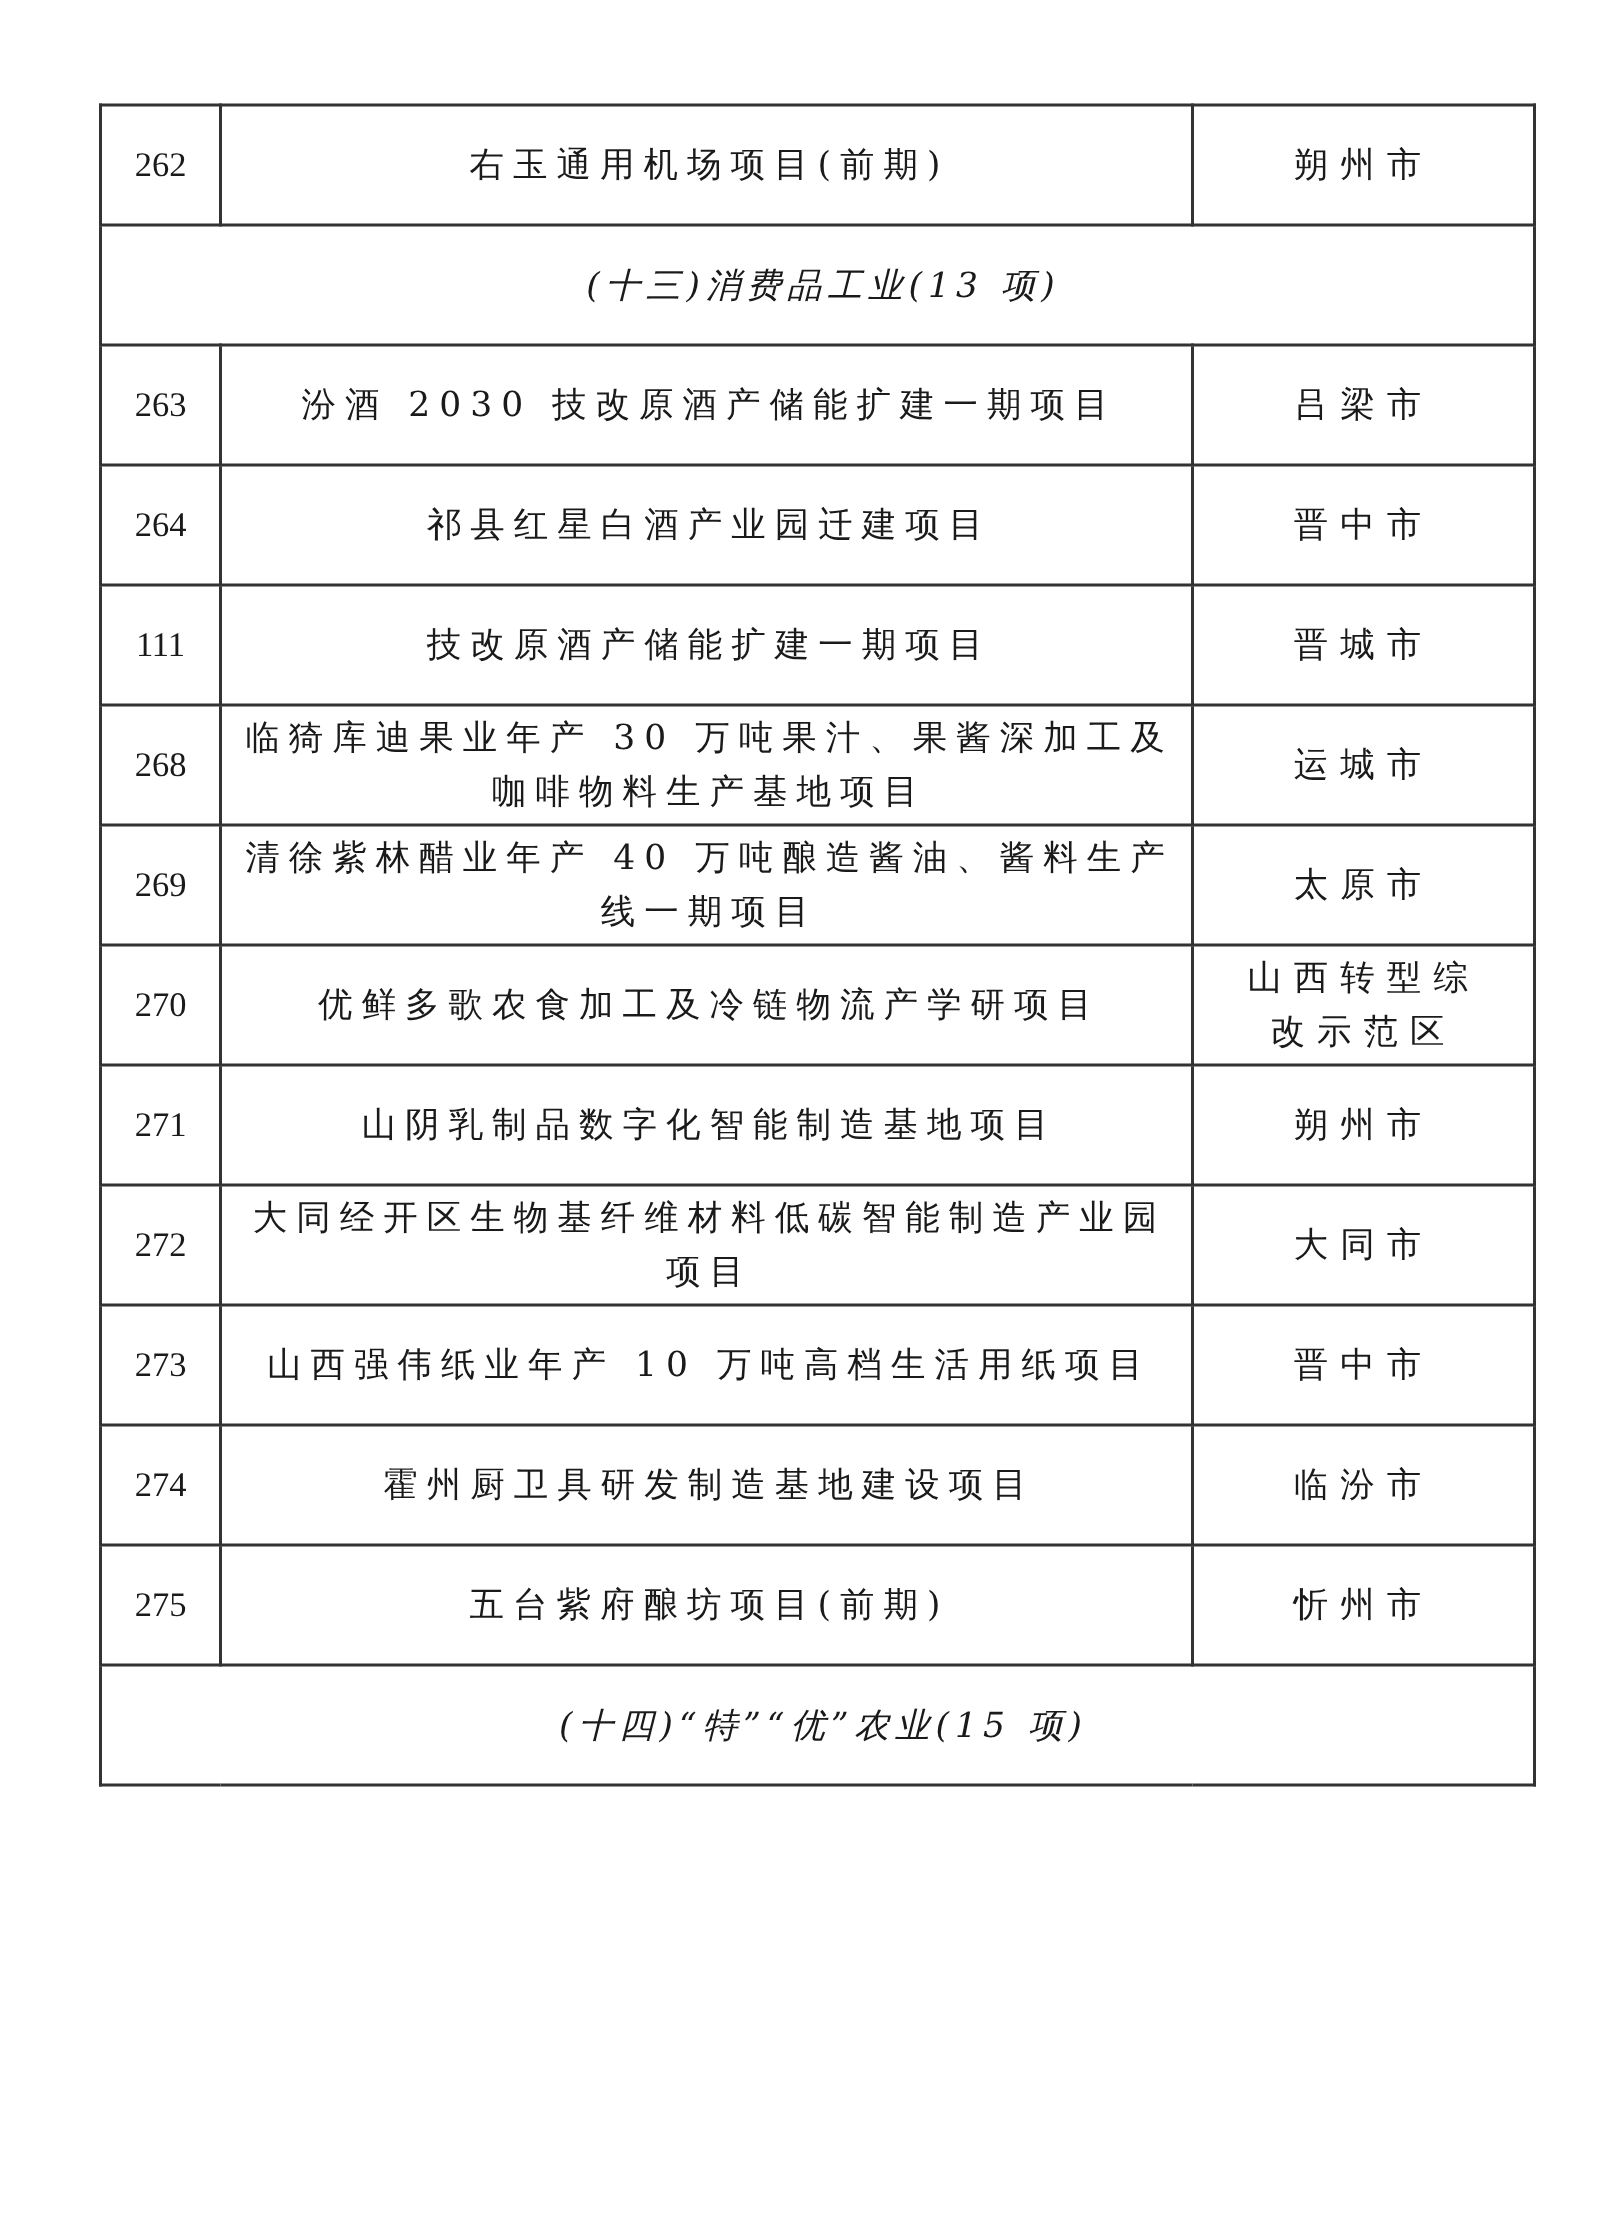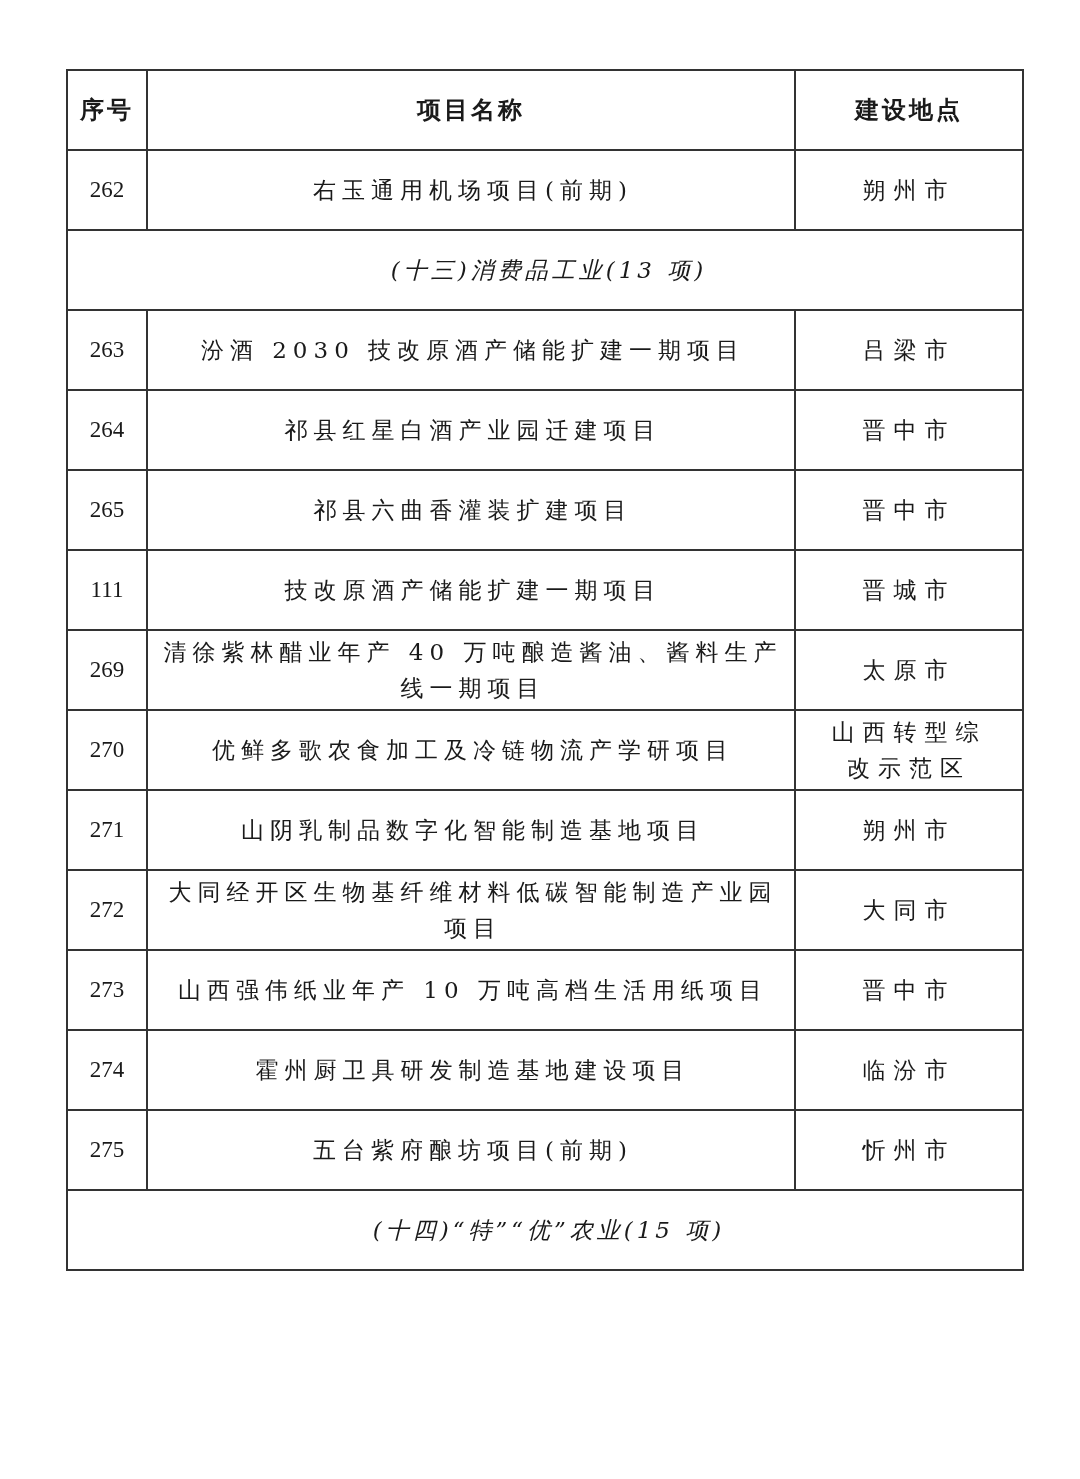--- a/index.html
+++ b/index.html
@@ -19,52 +19,47 @@
 </head>
 <body>
 
 <table class="tbl">
   <colgroup>
       <col class="c1">
       <col class="c2">
       <col class="c3">
     </colgroup>
   <tbody>
-      <tr class="row">
-    <th>序号</th>
-    <th>项目名称</th>
-    <th>建设地点</th>
-  </tr>
   <tr class="row">
     <td class="num">262</td>
     <td class="name">右玉通用机场项目(前期)</td>
     <td class="loc">朔州市</td>
   </tr>
   <tr class="row">
     <td class="sect" colspan="3">(十三)消费品工业(13 项)</td>
   </tr>
   <tr class="row">
     <td class="num">263</td>
     <td class="name">汾酒 2030 技改原酒产储能扩建一期项目</td>
     <td class="loc">吕梁市</td>
   </tr>
   <tr class="row">
     <td class="num">264</td>
     <td class="name">祁县红星白酒产业园迁建项目</td>
     <td class="loc">晋中市</td>
   </tr>
   <tr class="row">
-    <td class="num">265</td>
-    <td class="name">祁县六曲香灌装扩建项目</td>
-    <td class="loc">晋中市</td>
-  </tr>
-  <tr class="row">
     <td class="num">111</td>
     <td class="name">技改原酒产储能扩建一期项目</td>
     <td class="loc">晋城市</td>
+  </tr>
+  <tr class="row">
+    <td class="num">268</td>
+    <td class="name">临猗库迪果业年产 30 万吨果汁、果酱深加工及咖啡物料生产基地项目</td>
+    <td class="loc">运城市</td>
   </tr>
   <tr class="row">
     <td class="num">269</td>
     <td class="name">清徐紫林醋业年产 40 万吨酿造酱油、酱料生产线一期项目</td>
     <td class="loc">太原市</td>
   </tr>
   <tr class="row">
     <td class="num">270</td>
     <td class="name">优鲜多歌农食加工及冷链物流产学研项目</td>
     <td class="loc" style="padding:0 30px;">山西转型综改示范区</td>

